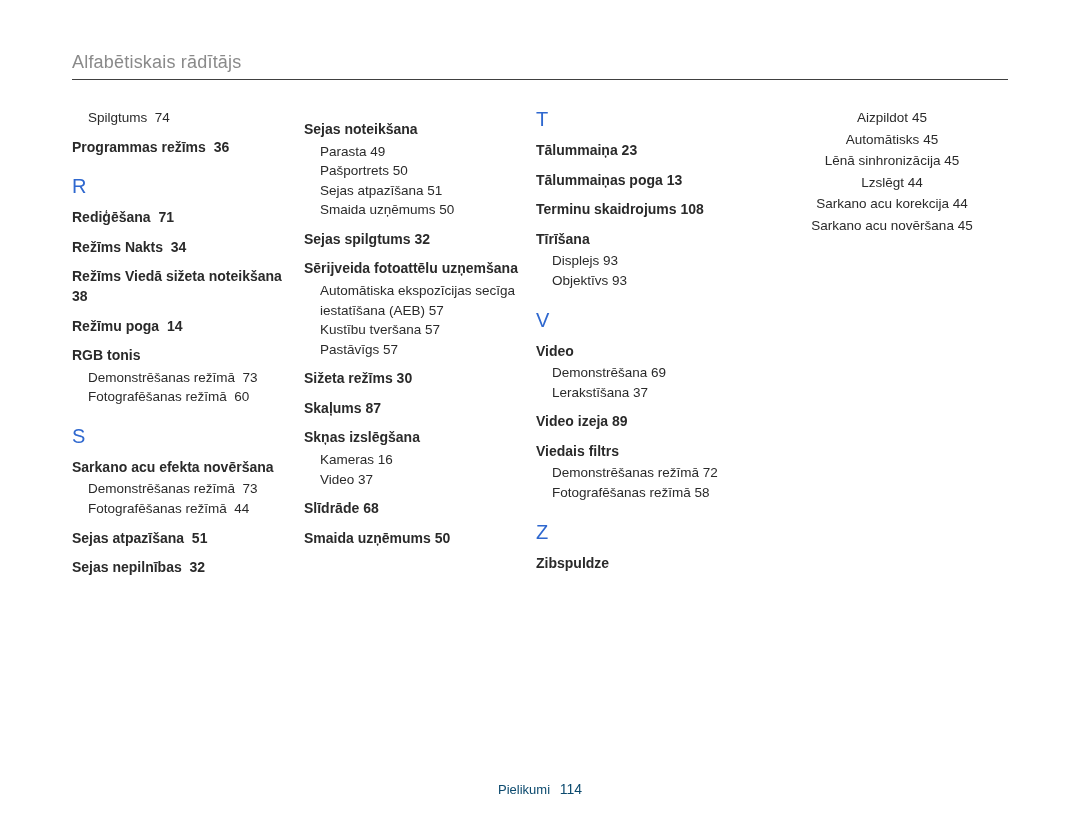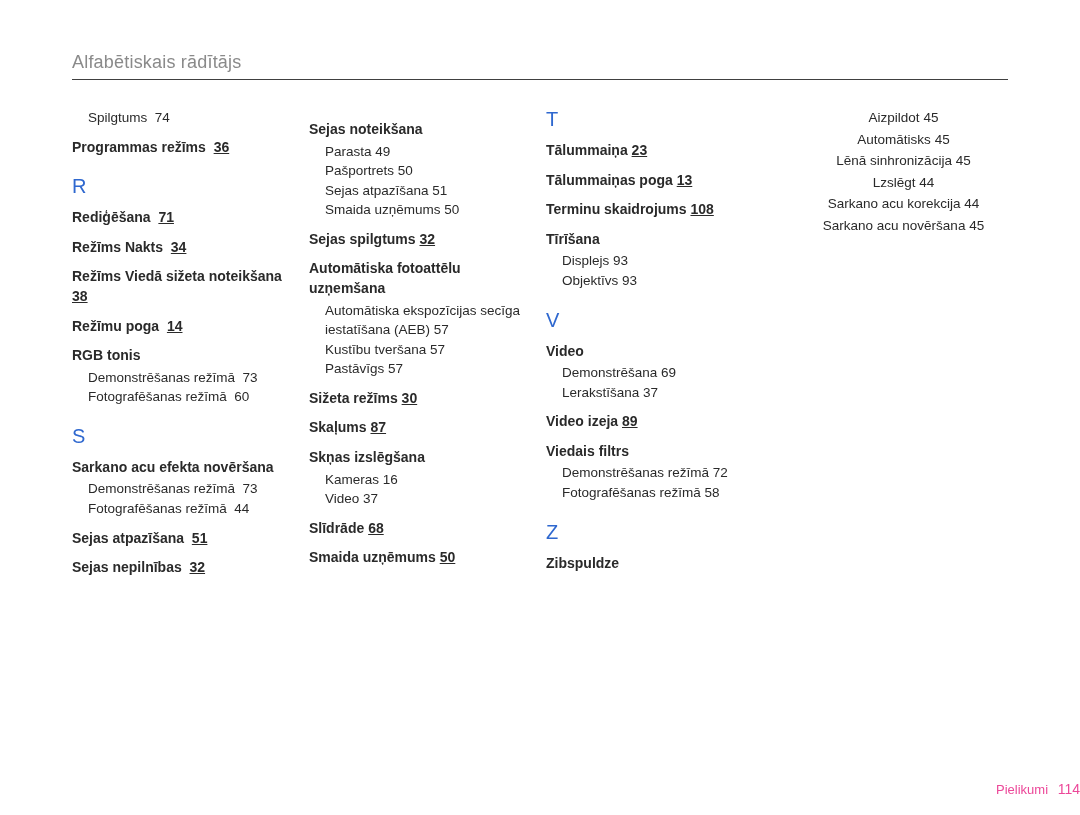--- a/index.html
+++ b/index.html
@@ -21,21 +21,21 @@
   .page-header {
     font-size: 18px;
     color: #8a8a8a;
     letter-spacing: 0.2px;
     padding-bottom: 6px;
     border-bottom: 1px solid #404040;
     margin-bottom: 28px;
   }
   .columns {
     display: flex;
-    gap: 12px;
+    gap: 0;
   }
   .col {
     width: 232px;
   }
   .letter-heading {
     color: #2f68cf;
     font-size: 20px;
     margin: 18px 0 10px 0;
     font-weight: normal;
   }
@@ -43,21 +43,20 @@
     margin-top: 0;
   }
   .term {
     font-weight: bold;
     font-size: 14px;
     line-height: 1.4;
     margin: 10px 0 2px 0;
   }
   .term .page-ref {
     font-weight: bold;
-    text-decoration: underline;
   }
   .sub-list {
     margin: 2px 0 6px 0;
     padding-left: 16px;
   }
   .sub-item {
     font-size: 13.5px;
     line-height: 1.45;
     color: #2a2a2a;
   }
@@ -68,23 +67,23 @@
     font-size: 13.5px;
     line-height: 1.45;
     color: #2a2a2a;
     margin: 0 0 2px 0;
   }
   .footer {
     position: absolute;
     bottom: 18px;
     left: 0;
     right: 0;
-    text-align: right;
+    text-align: center;
     font-size: 13px;
-    color: #ec4899;
+    color: #0c4a6e;
   }
   .footer .pnum {
     font-size: 14px;
     margin-left: 6px;
   }
 </style>
 </head>
 <body>
 
 <div class="page">
@@ -174,21 +173,21 @@
         <div class="sub-item"><span>Pašportrets</span>&nbsp;<span>50</span></div>
         <div class="sub-item"><span>Sejas atpazīšana</span>&nbsp;<span>51</span></div>
         <div class="sub-item"><span>Smaida uzņēmums</span>&nbsp;<span>50</span></div>
       </div>
 
       <div class="term">
         <span>Sejas spilgtums</span>&nbsp;<span class="page-ref">32</span>
       </div>
 
       <div class="term">
-        <span>Automātiska fotoattēlu uzņemšana</span>
+        <span>Sērijveida fotoattēlu uzņemšana</span>
       </div>
       <div class="sub-list">
         <div class="sub-item"><span>Automātiska ekspozīcijas secīga iestatīšana (AEB)</span>&nbsp;<span>57</span></div>
         <div class="sub-item"><span>Kustību tveršana</span>&nbsp;<span>57</span></div>
         <div class="sub-item"><span>Pastāvīgs</span>&nbsp;<span>57</span></div>
       </div>
 
       <div class="term">
         <span>Sižeta režīms</span>&nbsp;<span class="page-ref">30</span>
       </div>

